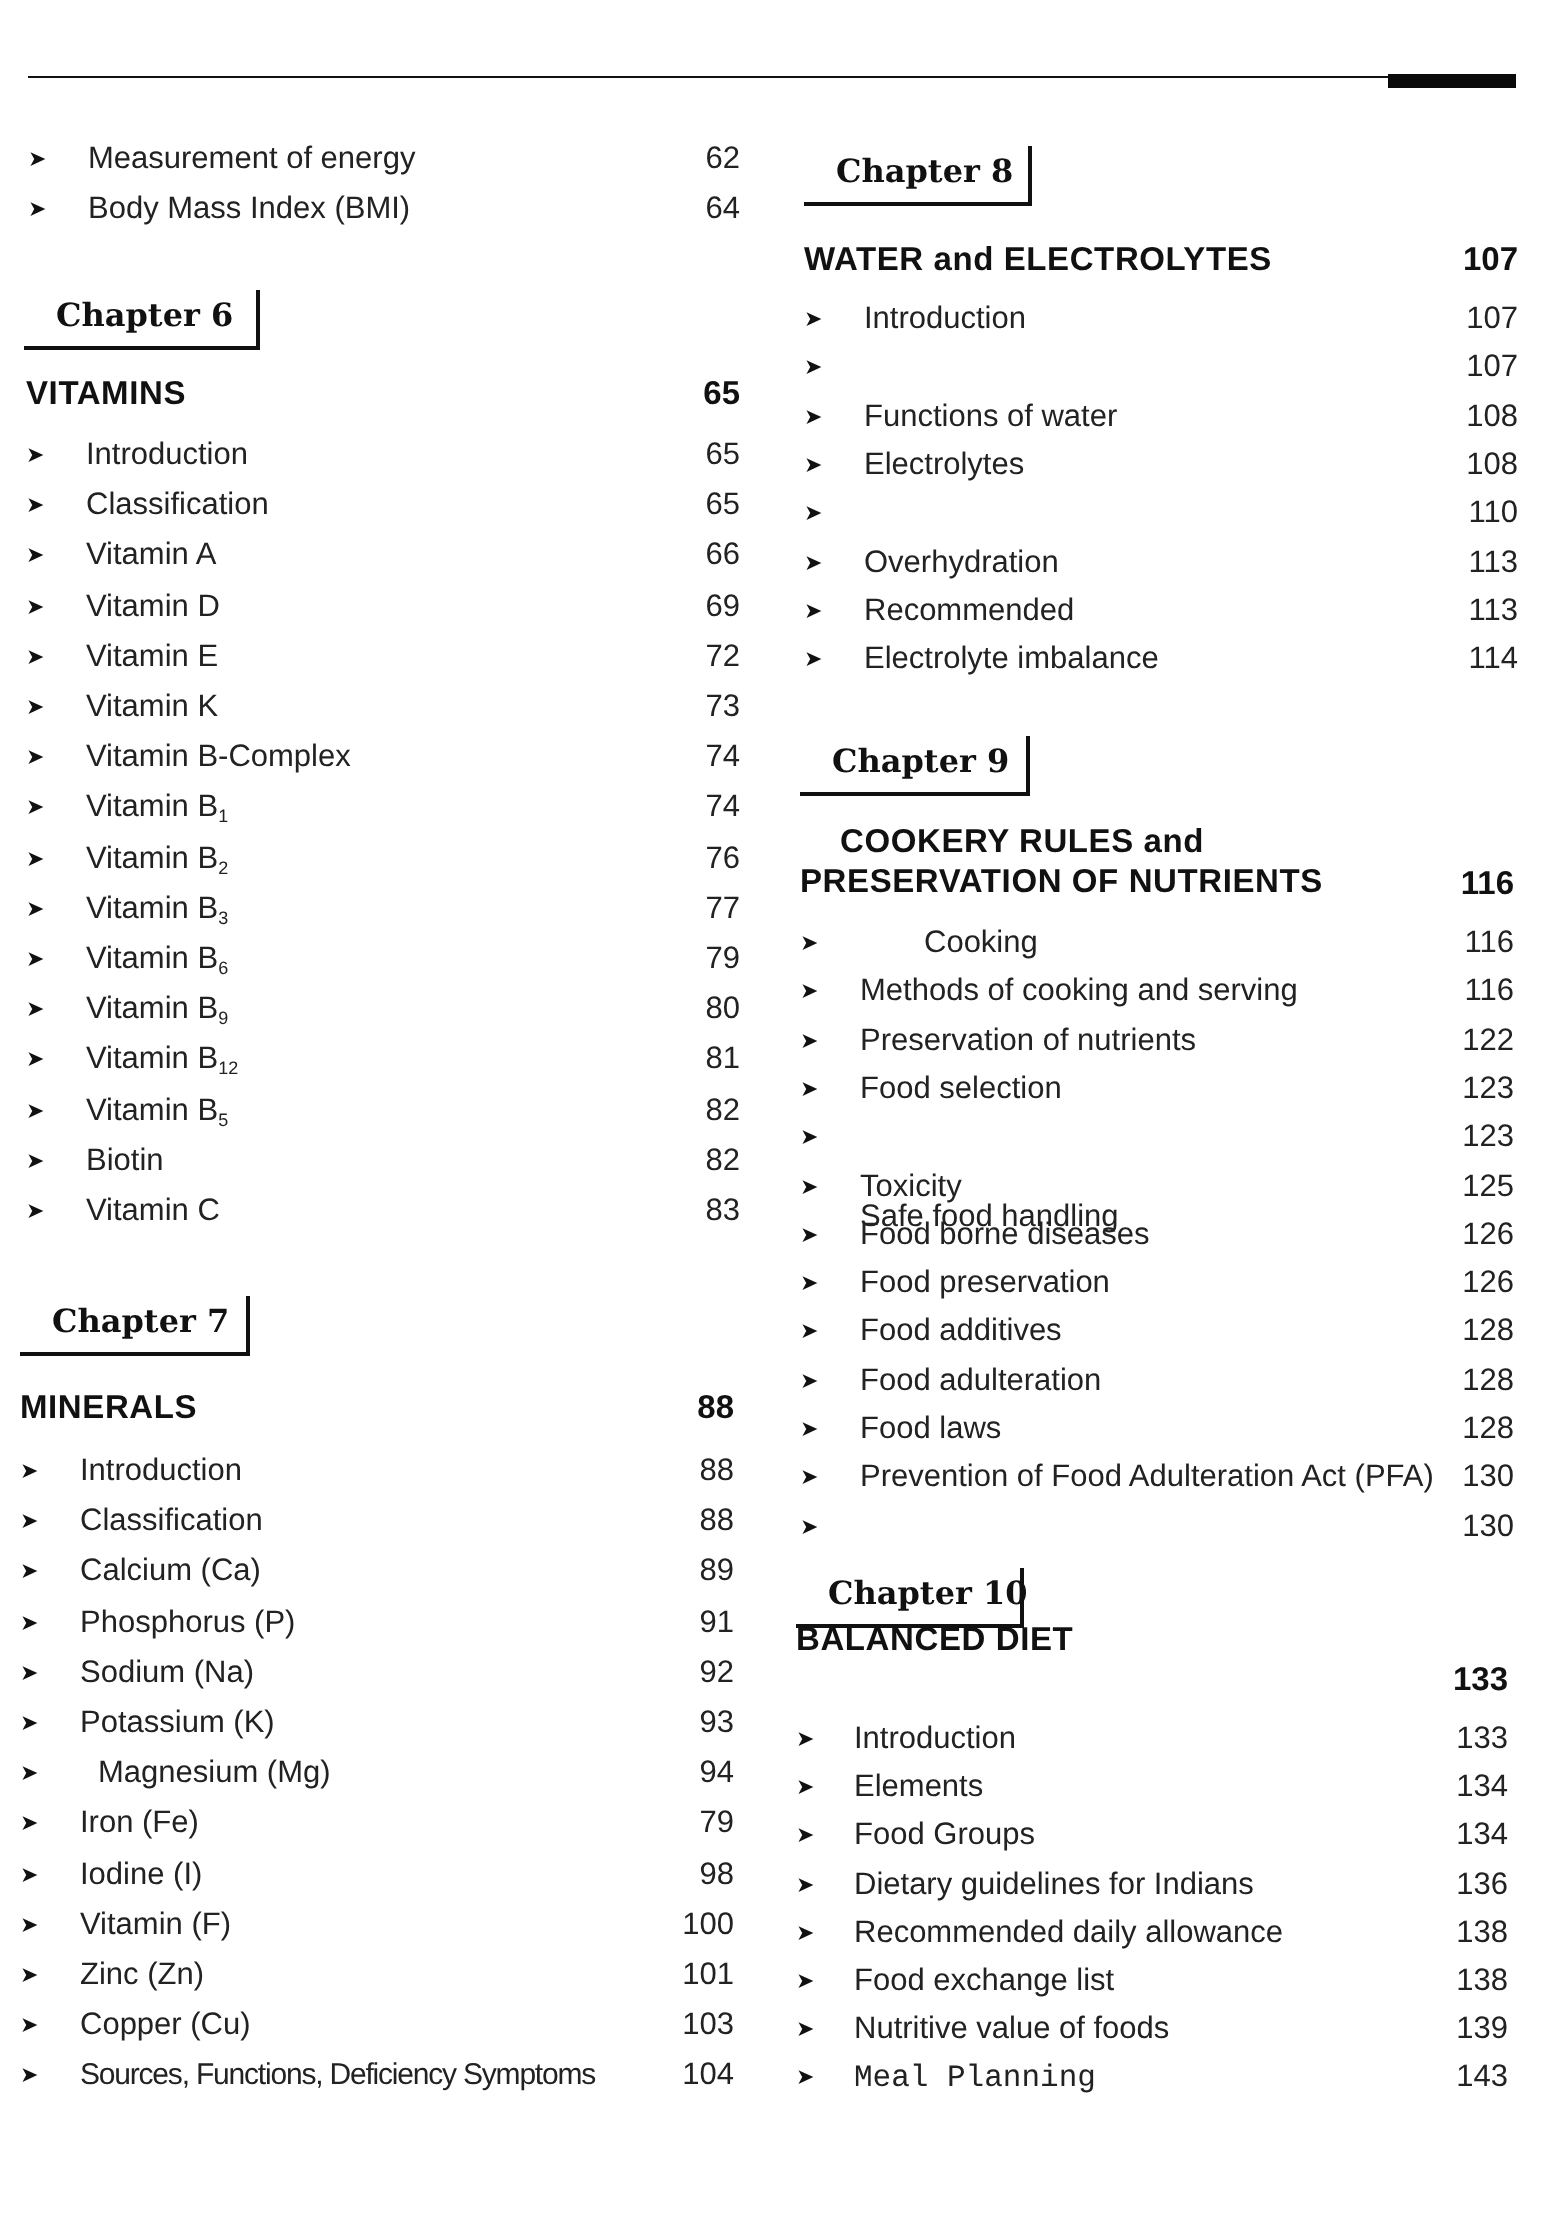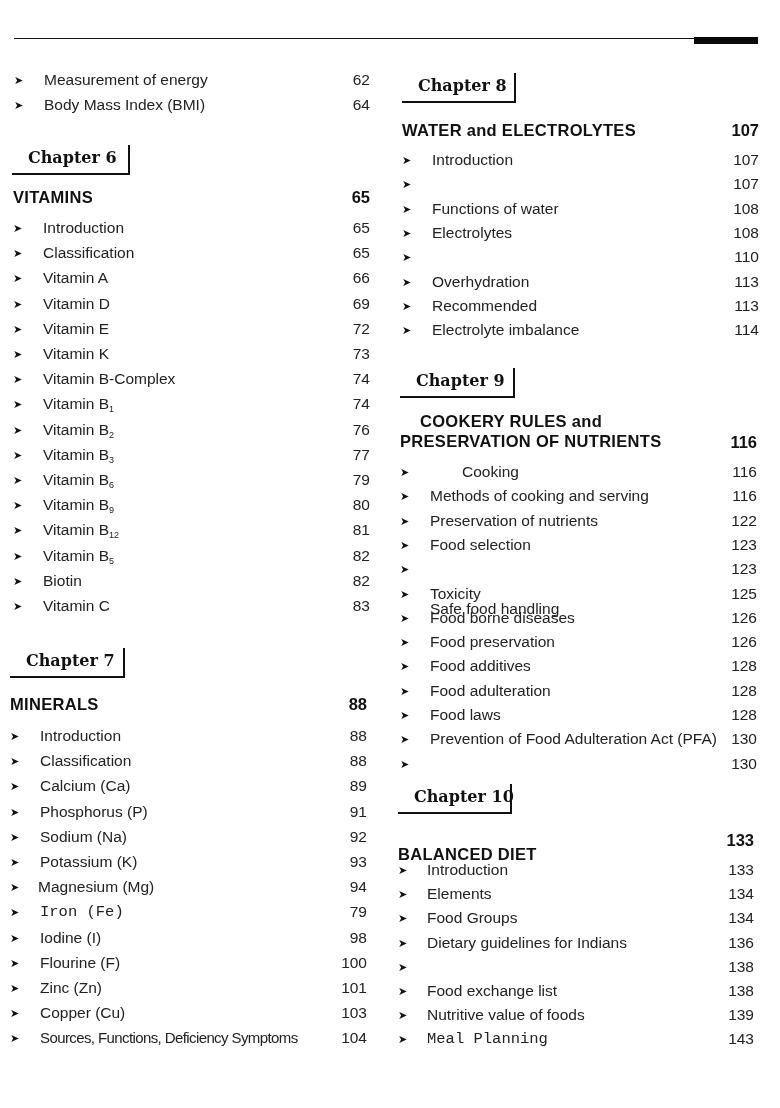--- a/index.html
+++ b/index.html
@@ -181,36 +181,36 @@
       <span class="label" style="left: 30px;"><span>Sodium (Na)</span></span>
       <span class="page" style="right: 0px;">92</span>
     </div>
     <div class="entry" style="left: 10px; top: 851px; width: 357px;">
       <span class="bullet">➤</span>
       <span class="label" style="left: 30px;"><span>Potassium (K)</span></span>
       <span class="page" style="right: 0px;">93</span>
     </div>
     <div class="entry" style="left: 10px; top: 876.2px; width: 357px;">
       <span class="bullet">➤</span>
-      <span class="label" style="left: 28px;"><span>Magnesium (Mg)</span></span>
+      <span class="label" style="left: 39px;"><span>Magnesium (Mg)</span></span>
       <span class="page" style="right: 0px;">94</span>
     </div>
     <div class="entry" style="left: 10px; top: 901.4px; width: 357px;">
       <span class="bullet">➤</span>
-      <span class="label" style="left: 30px; font-family: Liberation Mono, monospace;"><span>Iron (Fe)</span></span>
+      <span class="label" style="left: 30px;"><span>Iron (Fe)</span></span>
       <span class="page" style="right: 0px;">79</span>
     </div>
     <div class="entry" style="left: 10px; top: 926.6px; width: 357px;">
       <span class="bullet">➤</span>
       <span class="label" style="left: 30px; text-align: center;"><span>Iodine (I)</span></span>
       <span class="page" style="right: 0px;">98</span>
     </div>
     <div class="entry" style="left: 10px; top: 951.8px; width: 357px;">
       <span class="bullet">➤</span>
-      <span class="label" style="left: 30px;"><span>Flourine (F)</span></span>
+      <span class="label" style="left: 30px;"><span>Vitamin (F)</span></span>
       <span class="page" style="right: 0px;">100</span>
     </div>
     <div class="entry" style="left: 10px; top: 977px; width: 357px;">
       <span class="bullet">➤</span>
       <span class="label" style="left: 30px;"><span>Zinc (Zn)</span></span>
       <span class="page" style="right: 0px;">101</span>
     </div>
     <div class="entry" style="left: 10px; top: 1002.2px; width: 357px;">
       <span class="bullet">➤</span>
       <span class="label" style="left: 30px;"><span>Copper (Cu)</span></span>
@@ -333,21 +333,21 @@
       <span class="label" style="left: 30px;"><span>Prevention of Food Adulteration Act (PFA)</span></span>
       <span class="page" style="right: 0px;">130</span>
     </div>
     <div class="entry" style="left: 10px; top: 752.6px; width: 357px;">
       <span class="bullet">➤</span>
       <span class="page" style="right: 0px;">130</span>
     </div>
     <div class="chapter-box" style="left: 8px; top: 784px; width: 114px;">
       <span class="chapter-label">Chapter 10</span>
     </div>
-    <div class="section-title" style="left: 8px; top: 844px;">BALANCED DIET</div>
+    <div class="section-title" style="left: 8px; top: 810px;">BALANCED DIET</div>
     <div class="section-page" style="left: 304px; width: 60px; top: 830px;">133</div>
     <div class="entry" style="left: 8px; top: 859px; width: 356px;">
       <span class="bullet">➤</span>
       <span class="label" style="left: 29px;"><span>Introduction</span></span>
       <span class="page" style="right: 0px;">133</span>
     </div>
     <div class="entry" style="left: 8px; top: 883.2px; width: 356px;">
       <span class="bullet">➤</span>
       <span class="label" style="left: 29px;"><span>Elements</span></span>
       <span class="page" style="right: 0px;">134</span>
@@ -357,20 +357,21 @@
       <span class="label" style="left: 29px;"><span>Food Groups</span></span>
       <span class="page" style="right: 0px;">134</span>
     </div>
     <div class="entry" style="left: 8px; top: 931.6px; width: 356px;">
       <span class="bullet">➤</span>
       <span class="label" style="left: 29px;"><span>Dietary guidelines for Indians</span></span>
       <span class="page" style="right: 0px;">136</span>
     </div>
     <div class="entry" style="left: 8px; top: 955.8px; width: 356px;">
       <span class="bullet">➤</span>
+      <span class="label" style="left: 29px;"><span>Recommended daily allowance</span></span>
       <span class="page" style="right: 0px;">138</span>
     </div>
     <div class="entry" style="left: 8px; top: 980px; width: 356px;">
       <span class="bullet">➤</span>
       <span class="label" style="left: 29px;"><span>Food exchange list</span></span>
       <span class="page" style="right: 0px;">138</span>
     </div>
     <div class="entry" style="left: 8px; top: 1004.2px; width: 356px;">
       <span class="bullet">➤</span>
       <span class="label" style="left: 29px;"><span>Nutritive value of foods</span></span>

